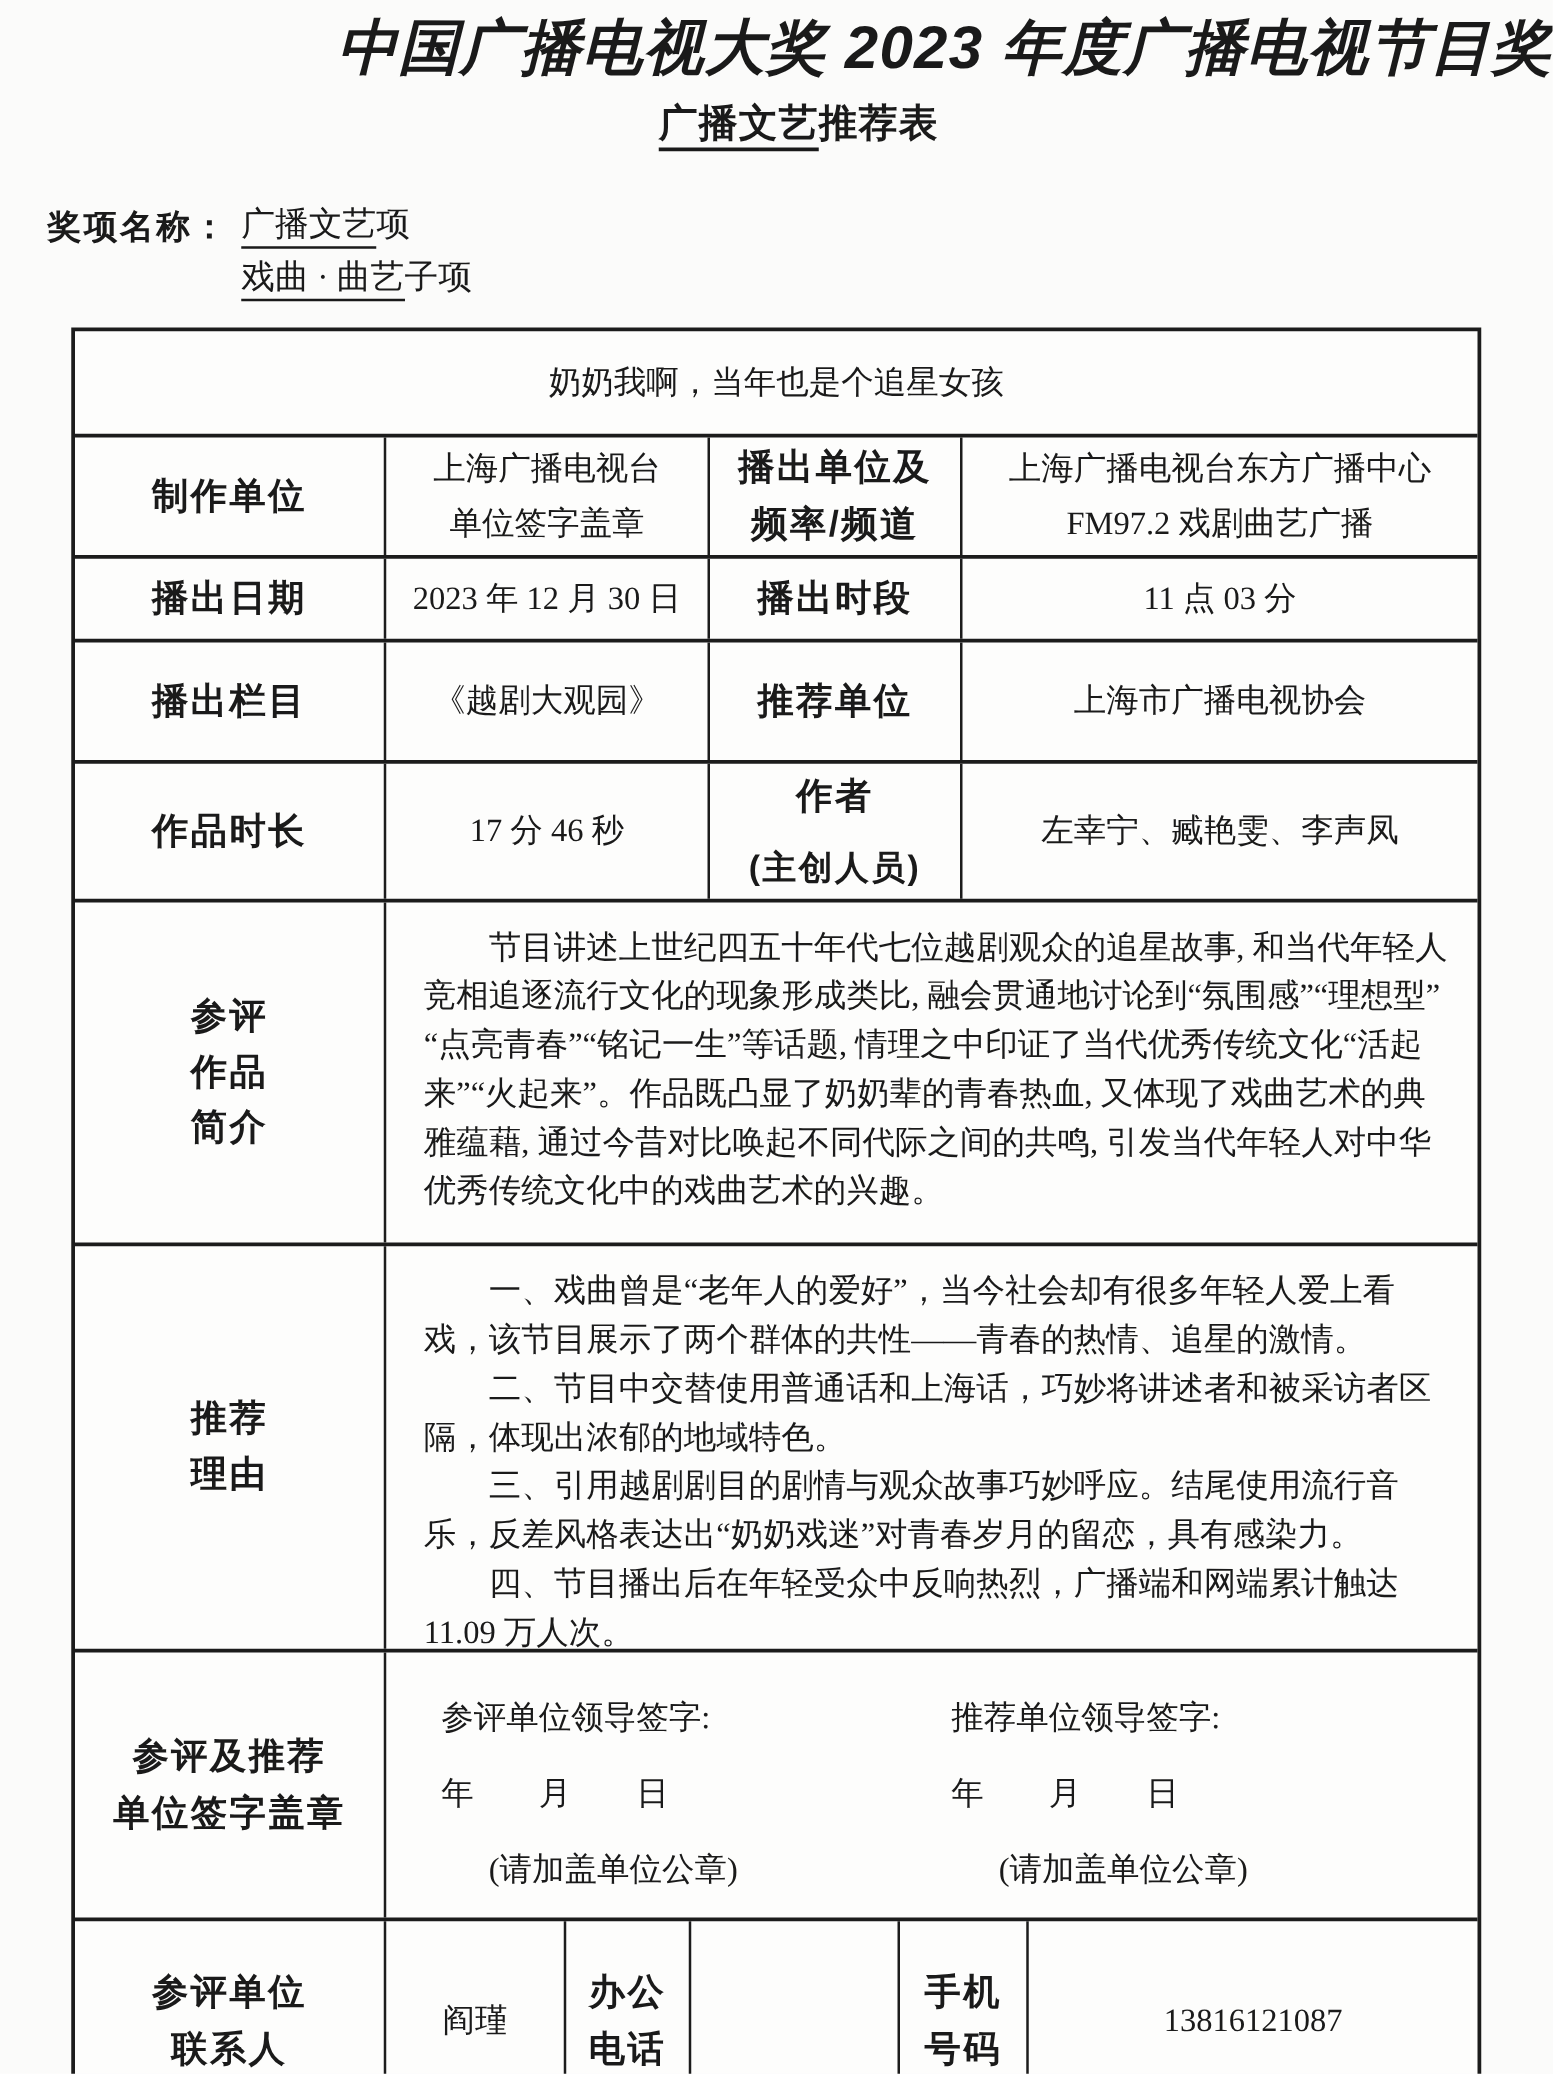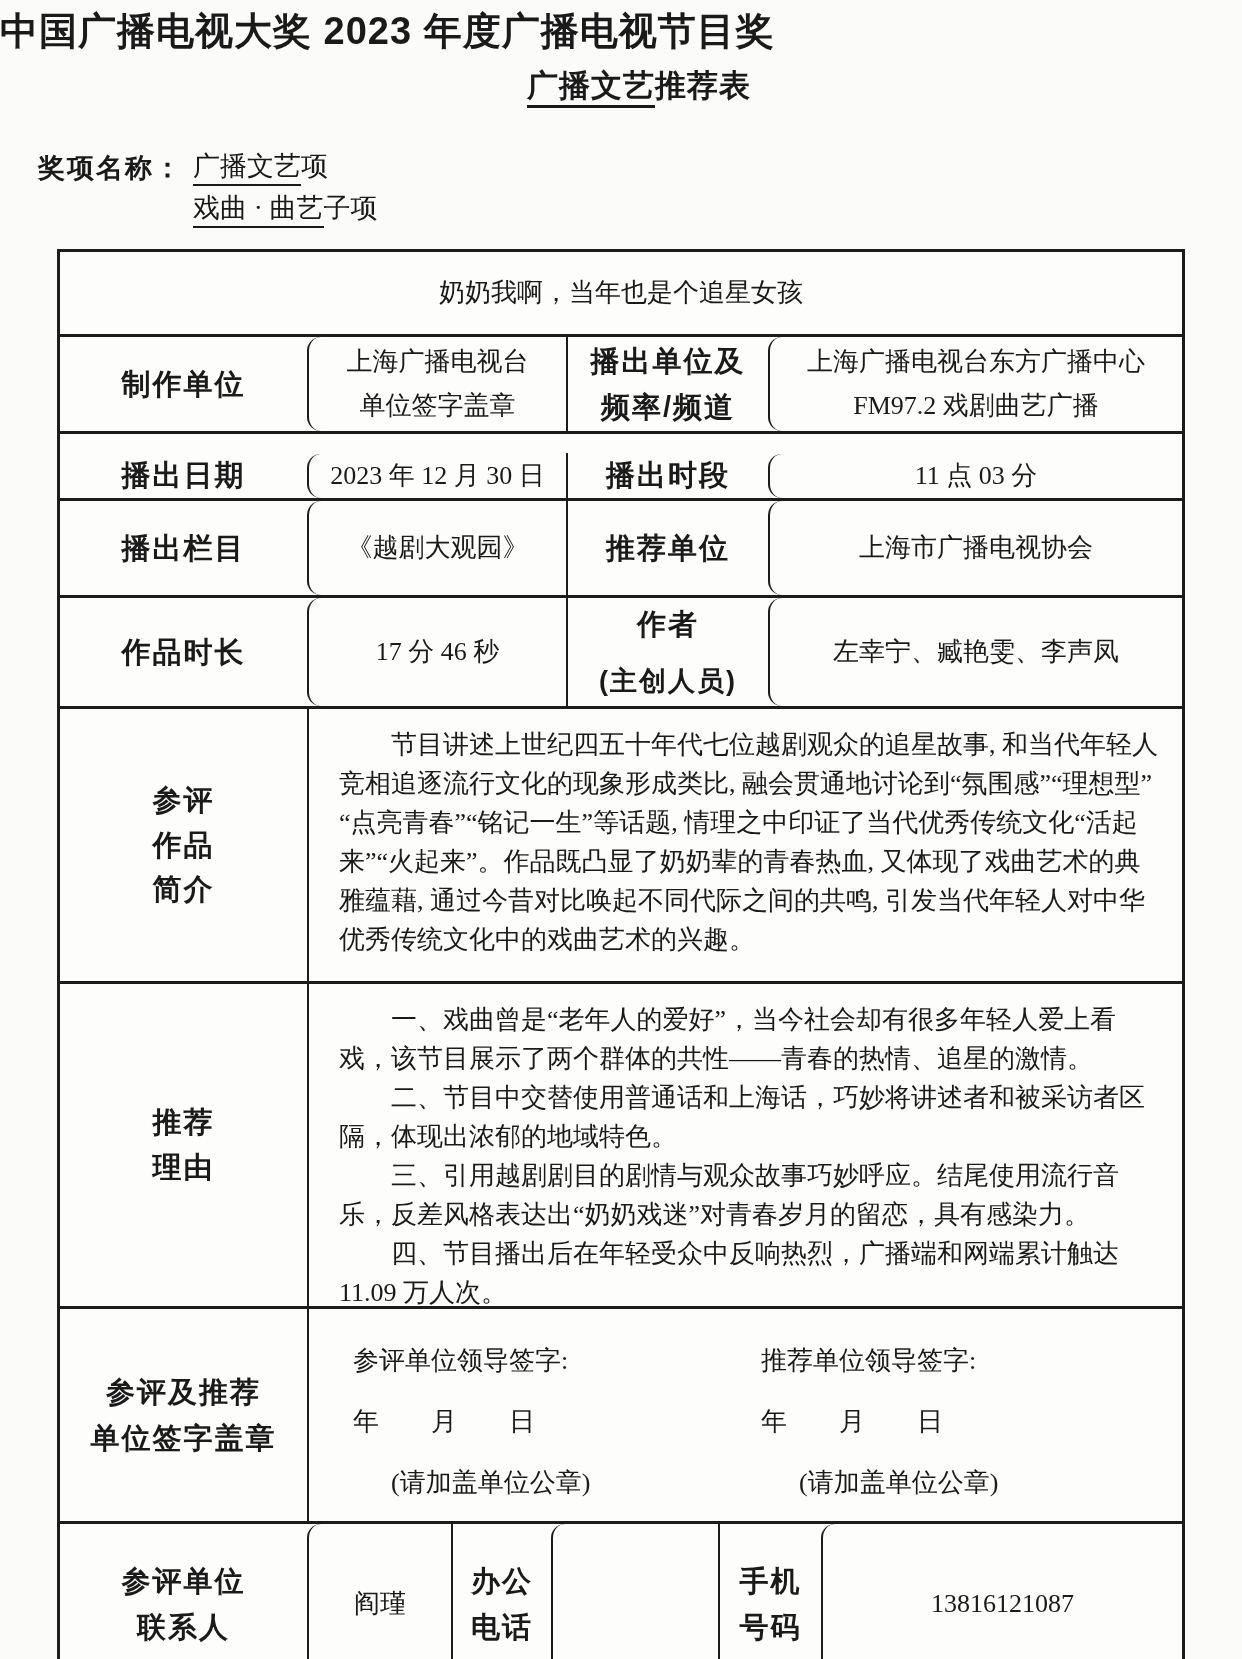--- a/index.html
+++ b/index.html
@@ -8,25 +8,26 @@
     background:#fbfbfa;
     color:#1a1a1a;
     font-family:"Liberation Serif","DejaVu Serif",serif;
     overflow:hidden;
   }
   .page{padding-top:4px;}
 
   
   .doc-title{
     margin:2px 0 0;
-    text-align:left;
-    font-family:"Liberation Sans","DejaVu Sans",sans-serif;
-    font-weight:bold;
-    font-size:38px;
+    text-align:right;
+    font-family:"Liberation Sans","DejaVu Sans",sans-serif;
+    font-weight:bold;
+    font-size:48px;
     letter-spacing:1px;
+    font-style:italic;
   }
   .doc-subtitle{
     margin:8px 0 0;
     text-align:center;
     font-family:"Liberation Sans","DejaVu Sans",sans-serif;
     font-weight:bold;
     font-size:31px;
     letter-spacing:1px;
     padding-left:36px;
   }
@@ -72,35 +73,35 @@
   .cell:first-child{border-left:none;}
 
   .label-cell{
     font-family:"Liberation Sans","DejaVu Sans",sans-serif;
     font-weight:bold;
     font-size:29px;
     letter-spacing:2px;
     line-height:1.55;
     flex-shrink:0;
   }
-  .val{font-size:26px;line-height:44px;border-radius:14px;}
+  .val{font-size:26px;line-height:44px;}
 
   .w1{width:247px;}
   .w2{width:259px;flex-shrink:0;}
   .w3{width:202px;flex-shrink:0;}
   .w4{flex:1;}
   .lw2{width:144px;flex-shrink:0;}
   .lw3{width:100px;flex-shrink:0;}
   .lw4{width:167px;flex-shrink:0;}
   .lw5{width:103px;flex-shrink:0;}
   .lw6{flex:1;}
 
   .rh1{height:82px;}
   .rh2{height:94px;justify-content:space-between;}
-  .rh3{height:64px;align-items:flex-end;}
+  .rh3{height:64px;}
   .rh4{height:94px;}
   .rh5{height:108px;}
   .rh6{height:272px;}
   .rh7{height:322px;}
   .rh8{height:212px;}
   .rh9{height:160px;}
 
   .two-line{line-height:46px;}
   .author-sub{font-size:27px;margin-top:14px;}
 

